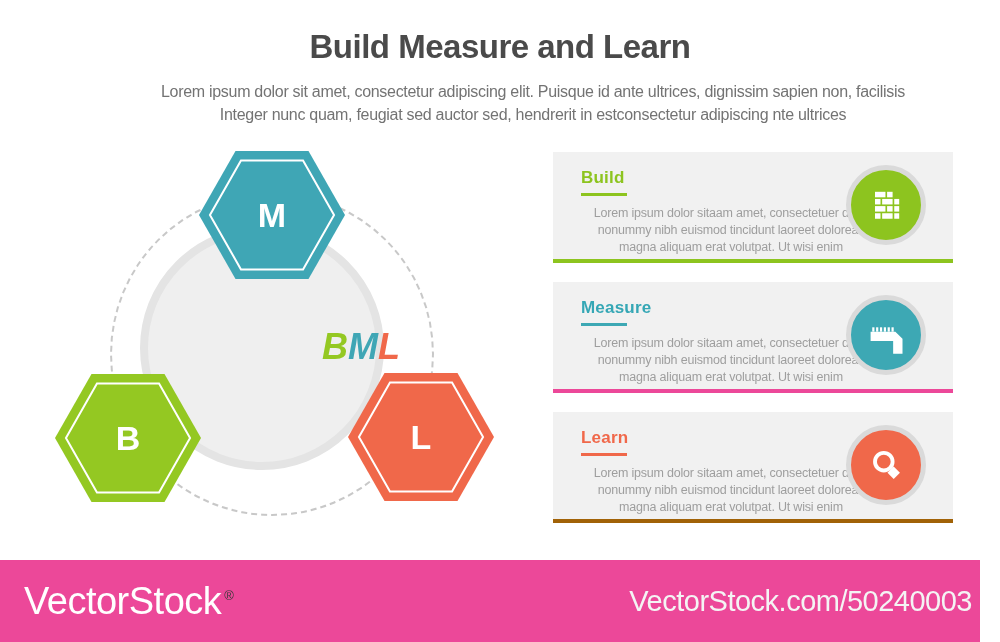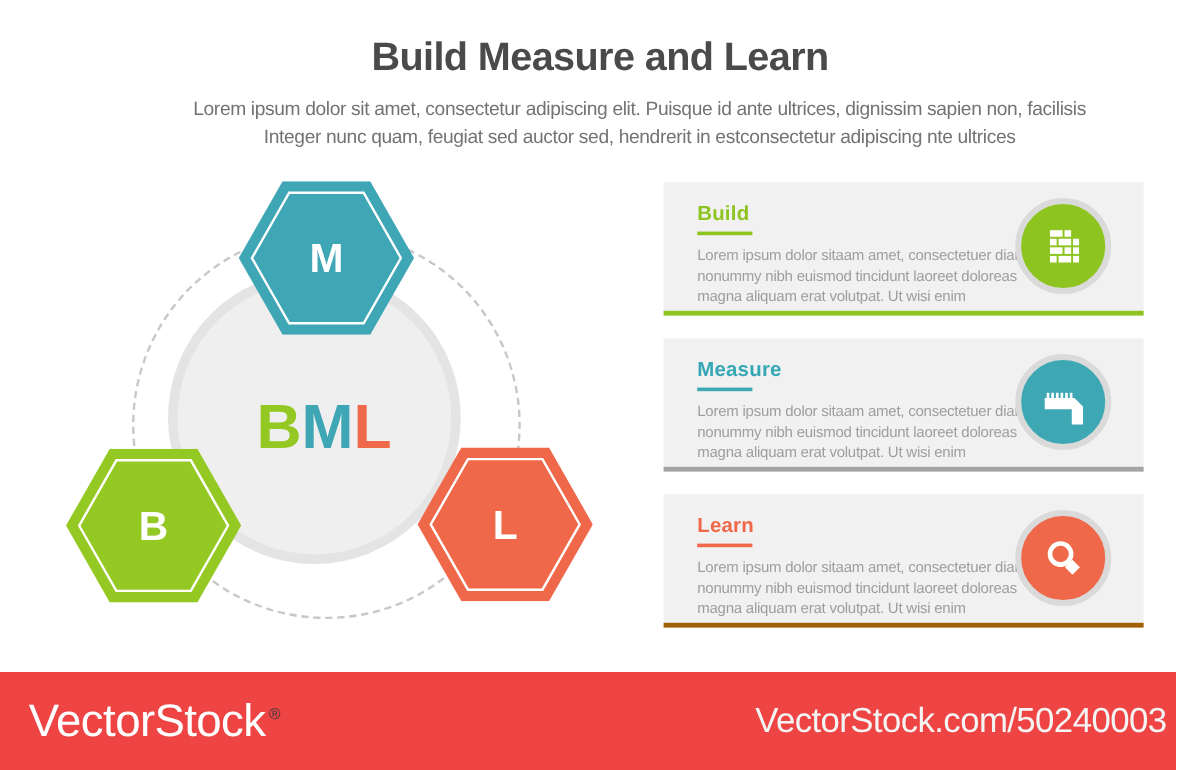--- a/index.html
+++ b/index.html
@@ -49,24 +49,25 @@
     left: 140px; top: 226px;
     width: 244px; height: 244px;
     background: #efefef;
     border: 8px solid #e4e4e4;
     border-radius: 50%;
   }
   .bml-label {
     position: absolute;
     left: 140px; top: 326px;
     width: 260px;
-    text-align: center;
-    font-size: 52px;
+    text-align: right;
+    font-size: 36px;
     font-weight: 700;
     letter-spacing: 0px;
+    font-style: italic;
   }
   .bml-b { color: #94c822; }
   .bml-m { color: #3fa6b5; }
   .bml-l { color: #f0684a; }
 
   .hex { position: absolute; width: 146px; height: 128px; }
   .hex-m { left: 199px; top: 151px; }
   .hex-b { left: 55px;  top: 374px; }
   .hex-l { left: 348px; top: 373px; }
   .hex text {
@@ -77,23 +78,24 @@
   }
 
   
   .cards { position: absolute; left: 553px; top: 0; width: 400px; }
   .card {
     position: absolute;
     left: 0;
     width: 400px;
     height: 111px;
     background: #f1f1f1;
+    text-align: center;
   }
   .card-build   { top: 152px; border-bottom: 4px solid #8dc41f; }
-  .card-measure { top: 282px; border-bottom: 4px solid #a3a3a3; }
+  .card-measure { top: 282px; border-bottom: 4px solid #ec4899; }
   .card-learn   { top: 412px; border-bottom: 4px solid #a16207; }
 
   .card-title {
     position: absolute;
     left: 28px; top: 16px;
     font-size: 17px;
     font-weight: 700;
     letter-spacing: 0.2px;
   }
   .t-green { color: #8dc41f; }
@@ -132,21 +134,21 @@
   }
   .c-green { background: #8dc41f; }
   .c-teal  { background: #3da8b4; }
   .c-orange{ background: #f0684a; }
 
   
   .footer-bar {
     position: absolute;
     left: 0; top: 560px;
     width: 1000px; height: 82px;
-    background: #ef4444;
+    background: #ec4899;
     display: flex;
     align-items: center;
     justify-content: space-between;
     padding: 0 28px 0 24px;
   }
   .footer-logo {
     color: #ffffff;
     font-size: 38px;
     font-weight: 500;
     letter-spacing: -0.5px;

